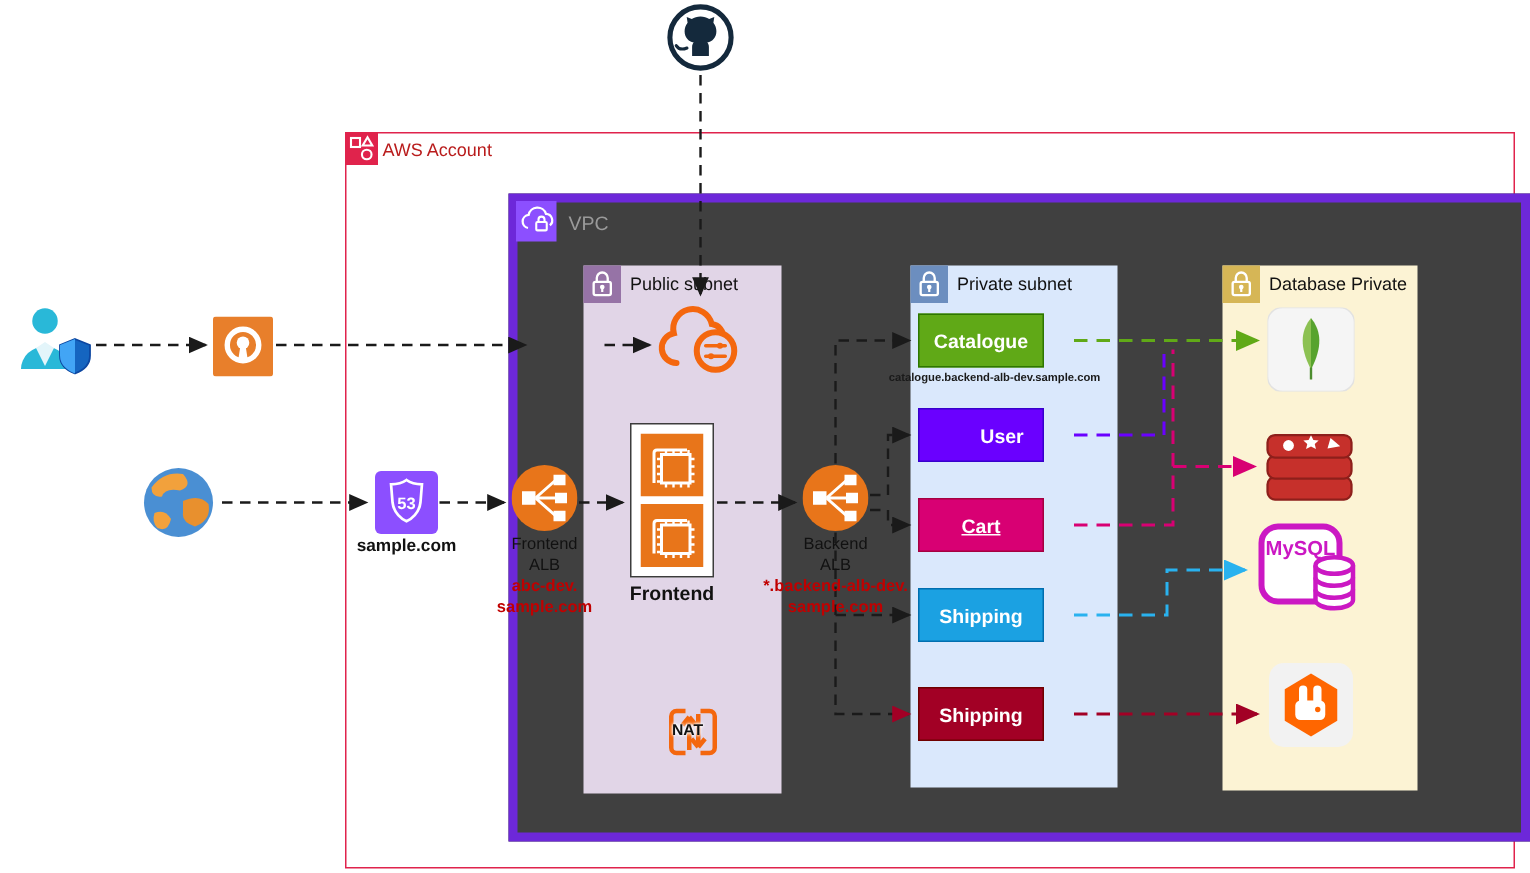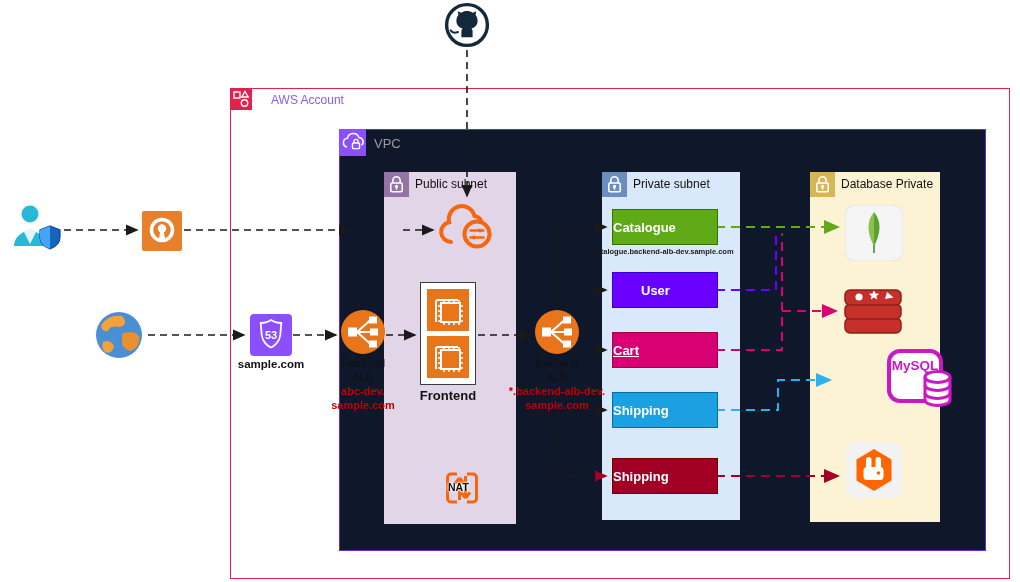--- a/index.html
+++ b/index.html
@@ -2,35 +2,35 @@
 <html><head>
 <meta charset="utf-8">
 <style>
   html,body{margin:0;padding:0;background:#fff;}
   .canvas{position:relative;width:1020px;height:582px;background:#fff;
           font-family:"Liberation Sans",sans-serif;overflow:hidden;}
   .abs{position:absolute;}
   
   .aws-account{left:230px;top:88px;width:778px;height:489px;border:1.5px solid #e0234c;background:transparent;z-index:1;}
   .acct-icon{left:-1px;top:-1px;width:22px;height:22px;background:#e0234c;z-index:4;}
-  .acct-label{left:40px;top:4px;font-size:12px;color:#8b5cf6;white-space:nowrap;}
-  .vpc{left:108px;top:40px;width:645px;height:420px;border:1px solid #6d28d9;background:#0f172a;}
+  .acct-label{left:24px;top:4px;font-size:12px;color:#b91c1c;white-space:nowrap;}
+  .vpc{left:108px;top:40px;width:645px;height:420px;border:6px solid #6d28d9;background:#404040;padding-left:24px;}
   .vpc-icon{left:-1px;top:-1px;width:27px;height:27px;background:#8c4fff;z-index:4;}
   .vpc-label{left:34px;top:6px;font-size:13px;color:#9a9a9a;}
   .subnet{top:42px;}
   .public-subnet{left:44px;width:132px;height:352px;background:#e1d5e7;}
   .private-subnet{left:262px;width:138px;height:348px;background:#dae8fc;}
   .database-subnet{left:470px;width:130px;height:350px;background:#fcf3d4;}
   .sub-icon{left:0;top:0;width:25px;height:25px;z-index:4;}
   .i-purple{background:#9673a6;} .i-blue{background:#6c8ebf;} .i-gold{background:#d6b656;}
   .sub-label{left:31px;top:5px;font-size:12px;color:#111;white-space:nowrap;}
   
   .node{z-index:3;}
   .lbl{z-index:3;text-align:center;color:#111;}
-  .svc{left:612px;width:106px;height:36px;z-index:3;display:flex;align-items:center;justify-content:flex-start;
+  .svc{left:612px;width:84px;height:36px;z-index:3;display:flex;align-items:center;justify-content:center;
        color:#fff;font-weight:bold;font-size:13px;border:1.5px solid transparent;box-sizing:border-box;}
   .svc1{background:#60a917;border-color:#2d7600;}
   .svc2{background:#6a00ff;border-color:#3700cc;padding-left:28px;}
   .svc3{background:#d80073;border-color:#a50040;}
   .svc4{background:#1ba1e2;border-color:#006eaf;}
   .svc5{background:#a20025;border-color:#6f0000;}
   .svc-sub{left:588px;top:247px;width:150px;font-size:7.5px;font-weight:bold;color:#1a1a1a;text-align:center;z-index:3;}
   .frontend-box{left:420px;top:282px;width:56px;height:103px;background:#fff;border:1.6px solid #3c3c3c;
                 box-sizing:border-box;display:flex;flex-direction:column;align-items:center;justify-content:space-evenly;z-index:3;}
   .fe-label{left:388px;top:388px;width:120px;font-weight:bold;font-size:13px;}
@@ -300,21 +300,21 @@
     <svg width="60" height="52" viewBox="0 0 60 52">
       <rect x="2" y="34" width="56" height="15" rx="5" fill="#c6302b" stroke="#8d1f1b" stroke-width="1.5"></rect>
       <rect x="2" y="20" width="56" height="15" rx="5" fill="#c6302b" stroke="#8d1f1b" stroke-width="1.5"></rect>
       <rect x="2" y="6" width="56" height="15" rx="5" fill="#c6302b" stroke="#8d1f1b" stroke-width="1.5"></rect>
       <circle cx="16" cy="13" r="3.6" fill="#fff"></circle>
       <path d="M31 6.2 l1.6 3.2 3.5 .3 -2.6 2.3 .8 3.4 -3.3 -1.8 -3.3 1.8 .8 -3.4 -2.6 -2.3 3.5 -.3 z" fill="#fff"></path>
       <path d="M44 8 l6.5 5.5 -8.5 1.5 z" fill="#fff"></path>
     </svg>
   </div>
 
-  <div class="abs node" style="left:886px;top:348px;">
+  <div class="abs node" style="left:838px;top:348px;">
     <svg width="68" height="62" viewBox="0 0 68 62">
       <rect x="3" y="3" width="52" height="50" rx="11" fill="#fff" stroke="#cb18c3" stroke-width="4"></rect>
       <text x="29" y="22" text-anchor="middle" font-size="13.5" font-weight="bold" fill="#cb18c3">MySQL</text>
       <g transform="translate(38,24)">
         <path d="M1 5 v23 a12.5 5.5 0 0 0 25 0 V5" fill="#fff" stroke="#cb18c3" stroke-width="3"></path>
         <ellipse cx="13.5" cy="5" rx="12.5" ry="5.5" fill="#fff" stroke="#cb18c3" stroke-width="3"></ellipse>
         <path d="M1 13 a12.5 5.5 0 0 0 25 0 M1 21 a12.5 5.5 0 0 0 25 0" fill="none" stroke="#cb18c3" stroke-width="3"></path>
       </g>
     </svg>
   </div>

